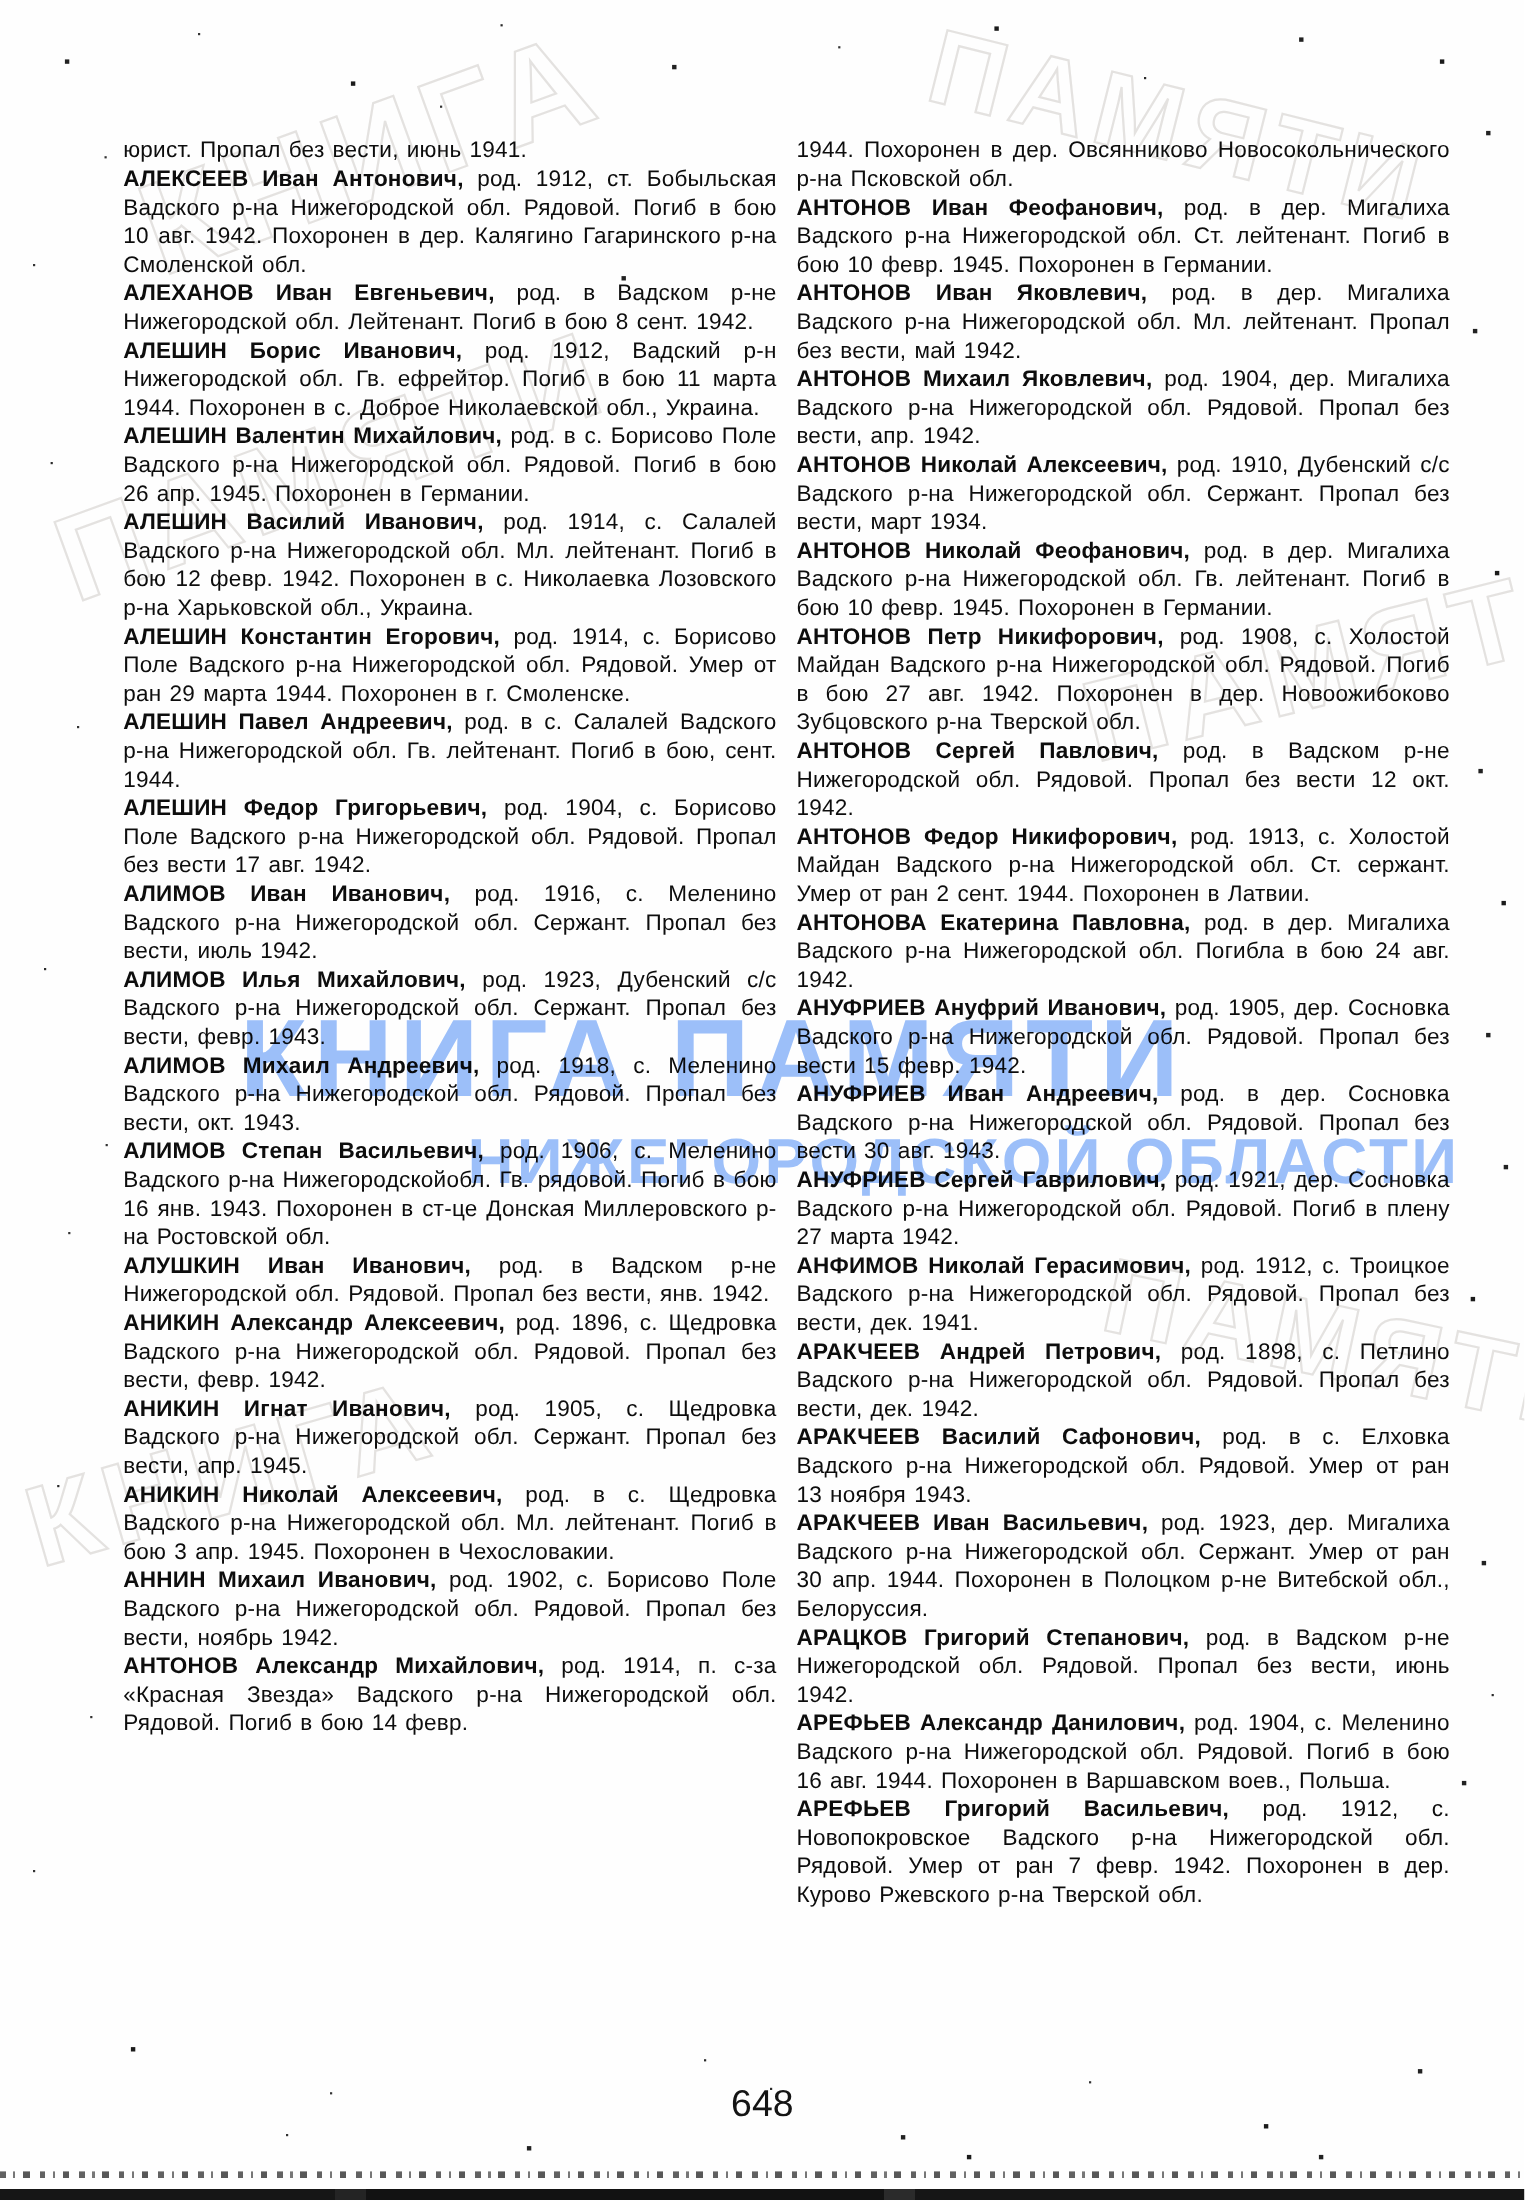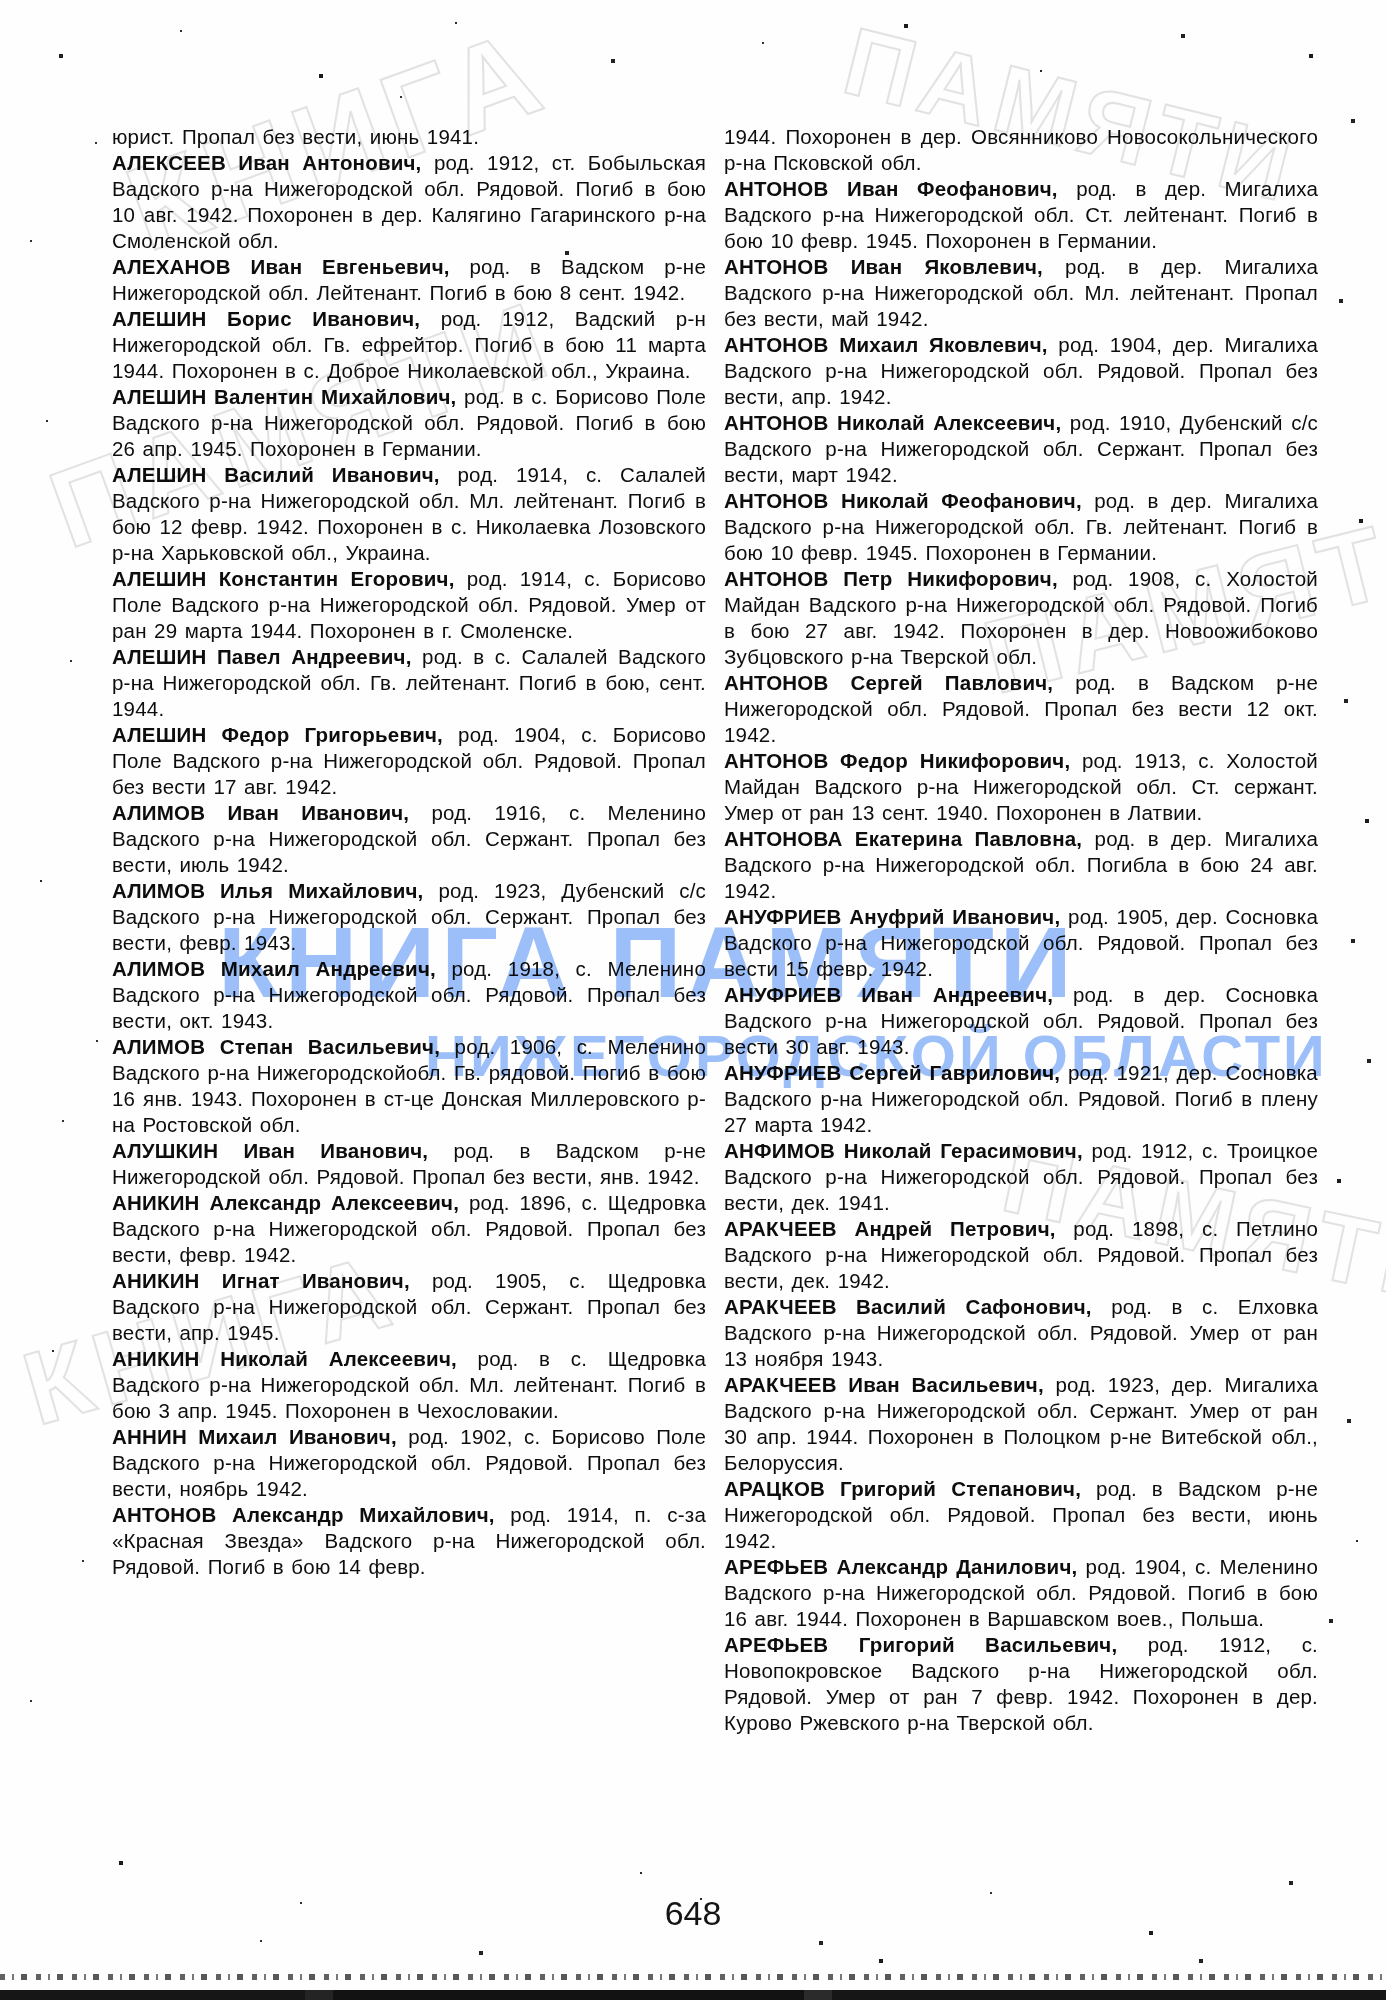--- a/index.html
+++ b/index.html
@@ -115,25 +115,25 @@
       <p class="entry"><span class="surname">АНИКИН Игнат Иванович,</span><span> род. 1905, с. Щедровка Вадского р-на Нижегородской обл. Сержант. Пропал без вести, апр. 1945.</span></p>
       <p class="entry"><span class="surname">АНИКИН Николай Алексеевич,</span><span> род. в с. Щедровка Вадского р-на Нижегородской обл. Мл. лейтенант. Погиб в бою 3 апр. 1945. Похоронен в Чехословакии.</span></p>
       <p class="entry"><span class="surname">АННИН Михаил Иванович,</span><span> род. 1902, с. Борисово Поле Вадского р-на Нижегородской обл. Рядовой. Пропал без вести, ноябрь 1942.</span></p>
       <p class="entry"><span class="surname">АНТОНОВ Александр Михайлович,</span><span> род. 1914, п. с-за «Красная Звезда» Вадского р-на Нижегородской обл. Рядовой. Погиб в бою 14 февр.</span></p>
     </div>
   <div class="col col-right">
       <p class="entry"><span>1944. Похоронен в дер. Овсянниково Новосокольнического р-на Псковской обл.</span></p>
       <p class="entry"><span class="surname">АНТОНОВ Иван Феофанович,</span><span> род. в дер. Мигалиха Вадского р-на Нижегородской обл. Ст. лейтенант. Погиб в бою 10 февр. 1945. Похоронен в Германии.</span></p>
       <p class="entry"><span class="surname">АНТОНОВ Иван Яковлевич,</span><span> род. в дер. Мигалиха Вадского р-на Нижегородской обл. Мл. лейтенант. Пропал без вести, май 1942.</span></p>
       <p class="entry"><span class="surname">АНТОНОВ Михаил Яковлевич,</span><span> род. 1904, дер. Мигалиха Вадского р-на Нижегородской обл. Рядовой. Пропал без вести, апр. 1942.</span></p>
-      <p class="entry"><span class="surname">АНТОНОВ Николай Алексеевич,</span><span> род. 1910, Дубенский с/с Вадского р-на Нижегородской обл. Сержант. Пропал без вести, март 1942.</span></p>
+      <p class="entry"><span class="surname">АНТОНОВ Николай Алексеевич,</span><span> род. 1910, Дубенский с/с Вадского р-на Нижегородской обл. Сержант. Пропал без вести, март 1934.</span></p>
       <p class="entry"><span class="surname">АНТОНОВ Николай Феофанович,</span><span> род. в дер. Мигалиха Вадского р-на Нижегородской обл. Гв. лейтенант. Погиб в бою 10 февр. 1945. Похоронен в Германии.</span></p>
       <p class="entry"><span class="surname">АНТОНОВ Петр Никифорович,</span><span> род. 1908, с. Холостой Майдан Вадского р-на Нижегородской обл. Рядовой. Погиб в бою 27 авг. 1942. Похоронен в дер. Новоожибоково Зубцовского р-на Тверской обл.</span></p>
       <p class="entry"><span class="surname">АНТОНОВ Сергей Павлович,</span><span> род. в Вадском р-не Нижегородской обл. Рядовой. Пропал без вести 12 окт. 1942.</span></p>
-      <p class="entry"><span class="surname">АНТОНОВ Федор Никифорович,</span><span> род. 1913, с. Холостой Майдан Вадского р-на Нижегородской обл. Ст. сержант. Умер от ран 13 сент. 1940. Похоронен в Латвии.</span></p>
+      <p class="entry"><span class="surname">АНТОНОВ Федор Никифорович,</span><span> род. 1913, с. Холостой Майдан Вадского р-на Нижегородской обл. Ст. сержант. Умер от ран 2 сент. 1944. Похоронен в Латвии.</span></p>
       <p class="entry"><span class="surname">АНТОНОВА Екатерина Павловна,</span><span> род. в дер. Мигалиха Вадского р-на Нижегородской обл. Погибла в бою 24 авг. 1942.</span></p>
       <p class="entry"><span class="surname">АНУФРИЕВ Ануфрий Иванович,</span><span> род. 1905, дер. Сосновка Вадского р-на Нижегородской обл. Рядовой. Пропал без вести 15 февр. 1942.</span></p>
       <p class="entry"><span class="surname">АНУФРИЕВ Иван Андреевич,</span><span> род. в дер. Сосновка Вадского р-на Нижегородской обл. Рядовой. Пропал без вести 30 авг. 1943.</span></p>
       <p class="entry"><span class="surname">АНУФРИЕВ Сергей Гаврилович,</span><span> род. 1921, дер. Сосновка Вадского р-на Нижегородской обл. Рядовой. Погиб в плену 27 марта 1942.</span></p>
       <p class="entry"><span class="surname">АНФИМОВ Николай Герасимович,</span><span> род. 1912, с. Троицкое Вадского р-на Нижегородской обл. Рядовой. Пропал без вести, дек. 1941.</span></p>
       <p class="entry"><span class="surname">АРАКЧЕЕВ Андрей Петрович,</span><span> род. 1898, с. Петлино Вадского р-на Нижегородской обл. Рядовой. Пропал без вести, дек. 1942.</span></p>
       <p class="entry"><span class="surname">АРАКЧЕЕВ Василий Сафонович,</span><span> род. в с. Елховка Вадского р-на Нижегородской обл. Рядовой. Умер от ран 13 ноября 1943.</span></p>
       <p class="entry"><span class="surname">АРАКЧЕЕВ Иван Васильевич,</span><span> род. 1923, дер. Мигалиха Вадского р-на Нижегородской обл. Сержант. Умер от ран 30 апр. 1944. Похоронен в Полоцком р-не Витебской обл., Белоруссия.</span></p>
       <p class="entry"><span class="surname">АРАЦКОВ Григорий Степанович,</span><span> род. в Вадском р-не Нижегородской обл. Рядовой. Пропал без вести, июнь 1942.</span></p>
       <p class="entry"><span class="surname">АРЕФЬЕВ Александр Данилович,</span><span> род. 1904, с. Меленино Вадского р-на Нижегородской обл. Рядовой. Погиб в бою 16 авг. 1944. Похоронен в Варшавском воев., Польша.</span></p>

